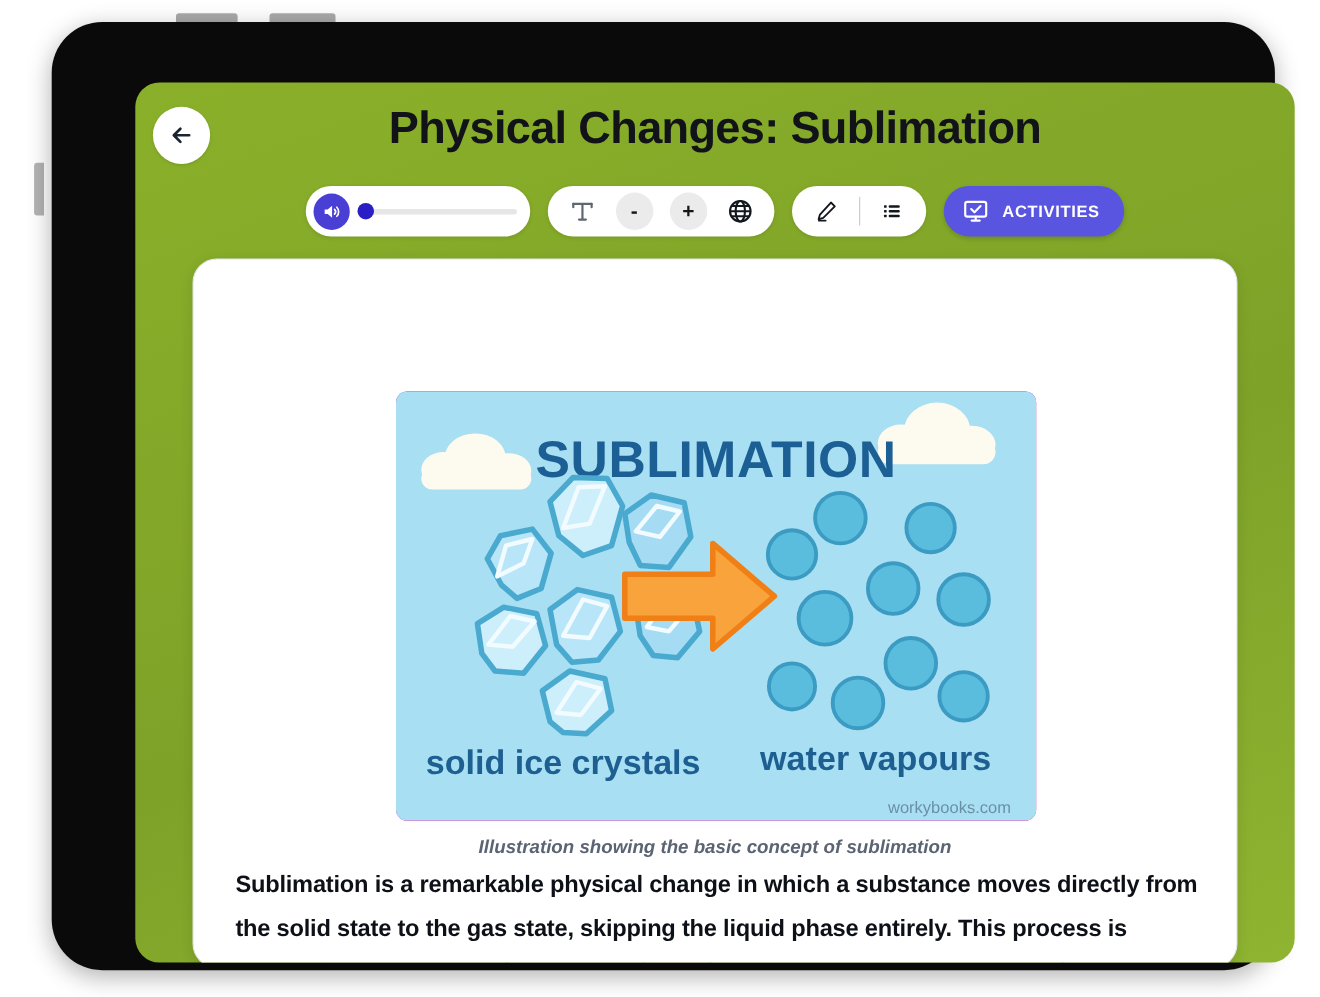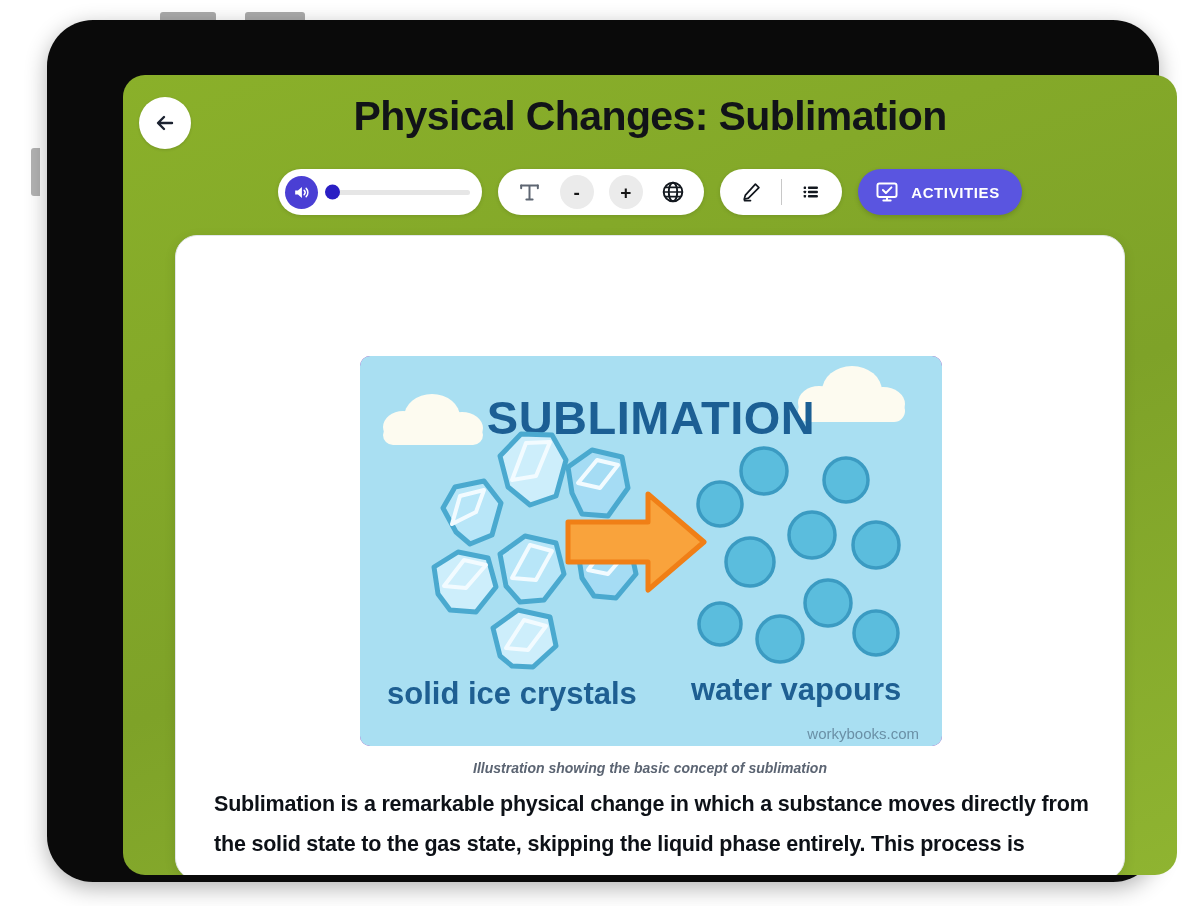--- a/index.html
+++ b/index.html
@@ -182,21 +182,21 @@
     background: #a21caf;
     border-radius: 10px;
     overflow: hidden;
   }
   .illustration svg { display: block; width: 100%; height: 100%; }
 
   .caption {
     position: absolute;
     left: 0; right: 0; top: 524px;
     text-align: center;
-    font-size: 14px;
+    font-size: 17px;
     font-style: italic;
     font-weight: bold;
     color: #5b6472;
     font-family: "Liberation Sans", sans-serif;
   }
 
   .body-text {
     position: absolute;
     left: 38px; right: 34px; top: 548px;
     font-size: 21.5px;

